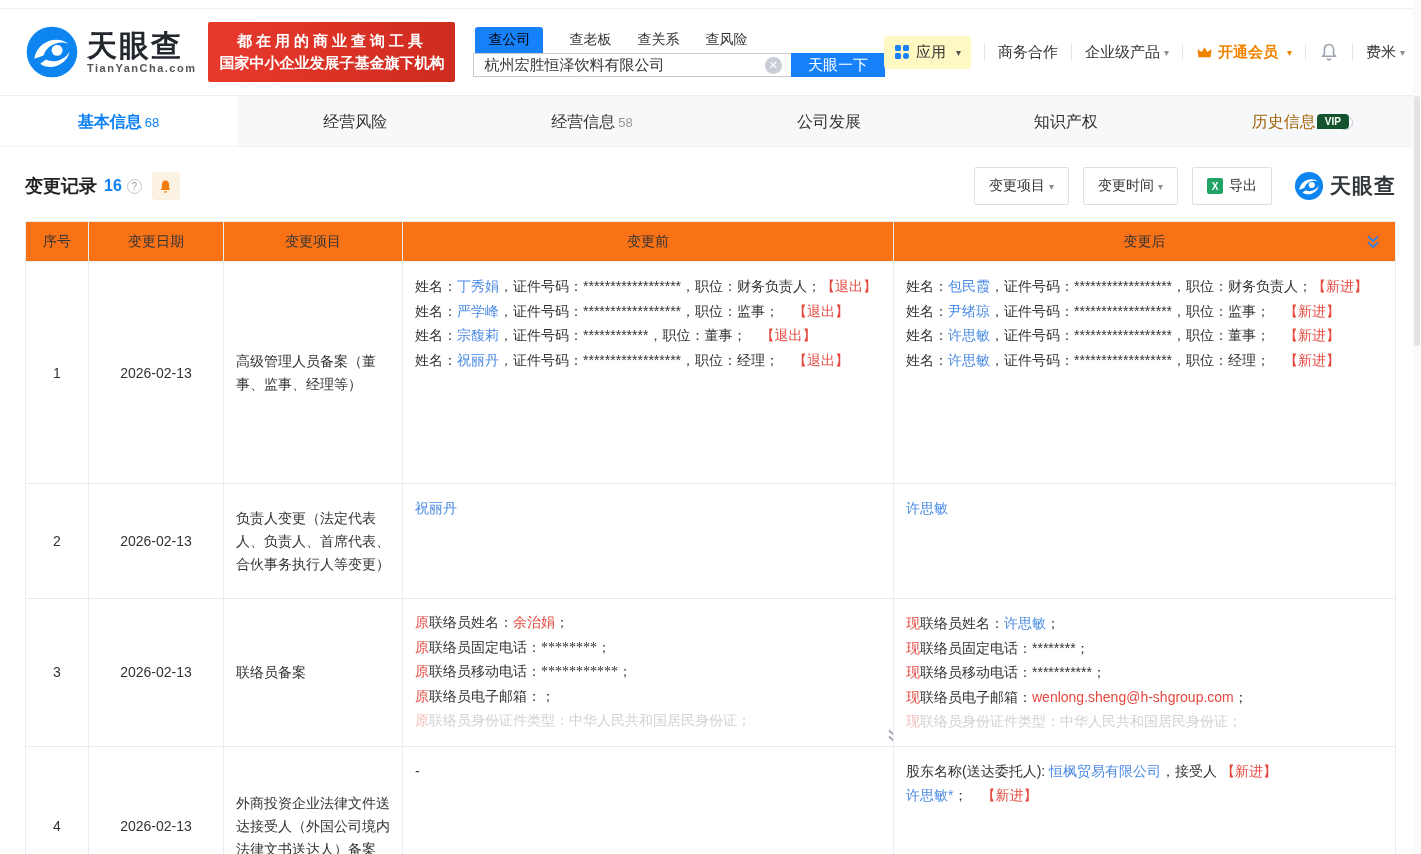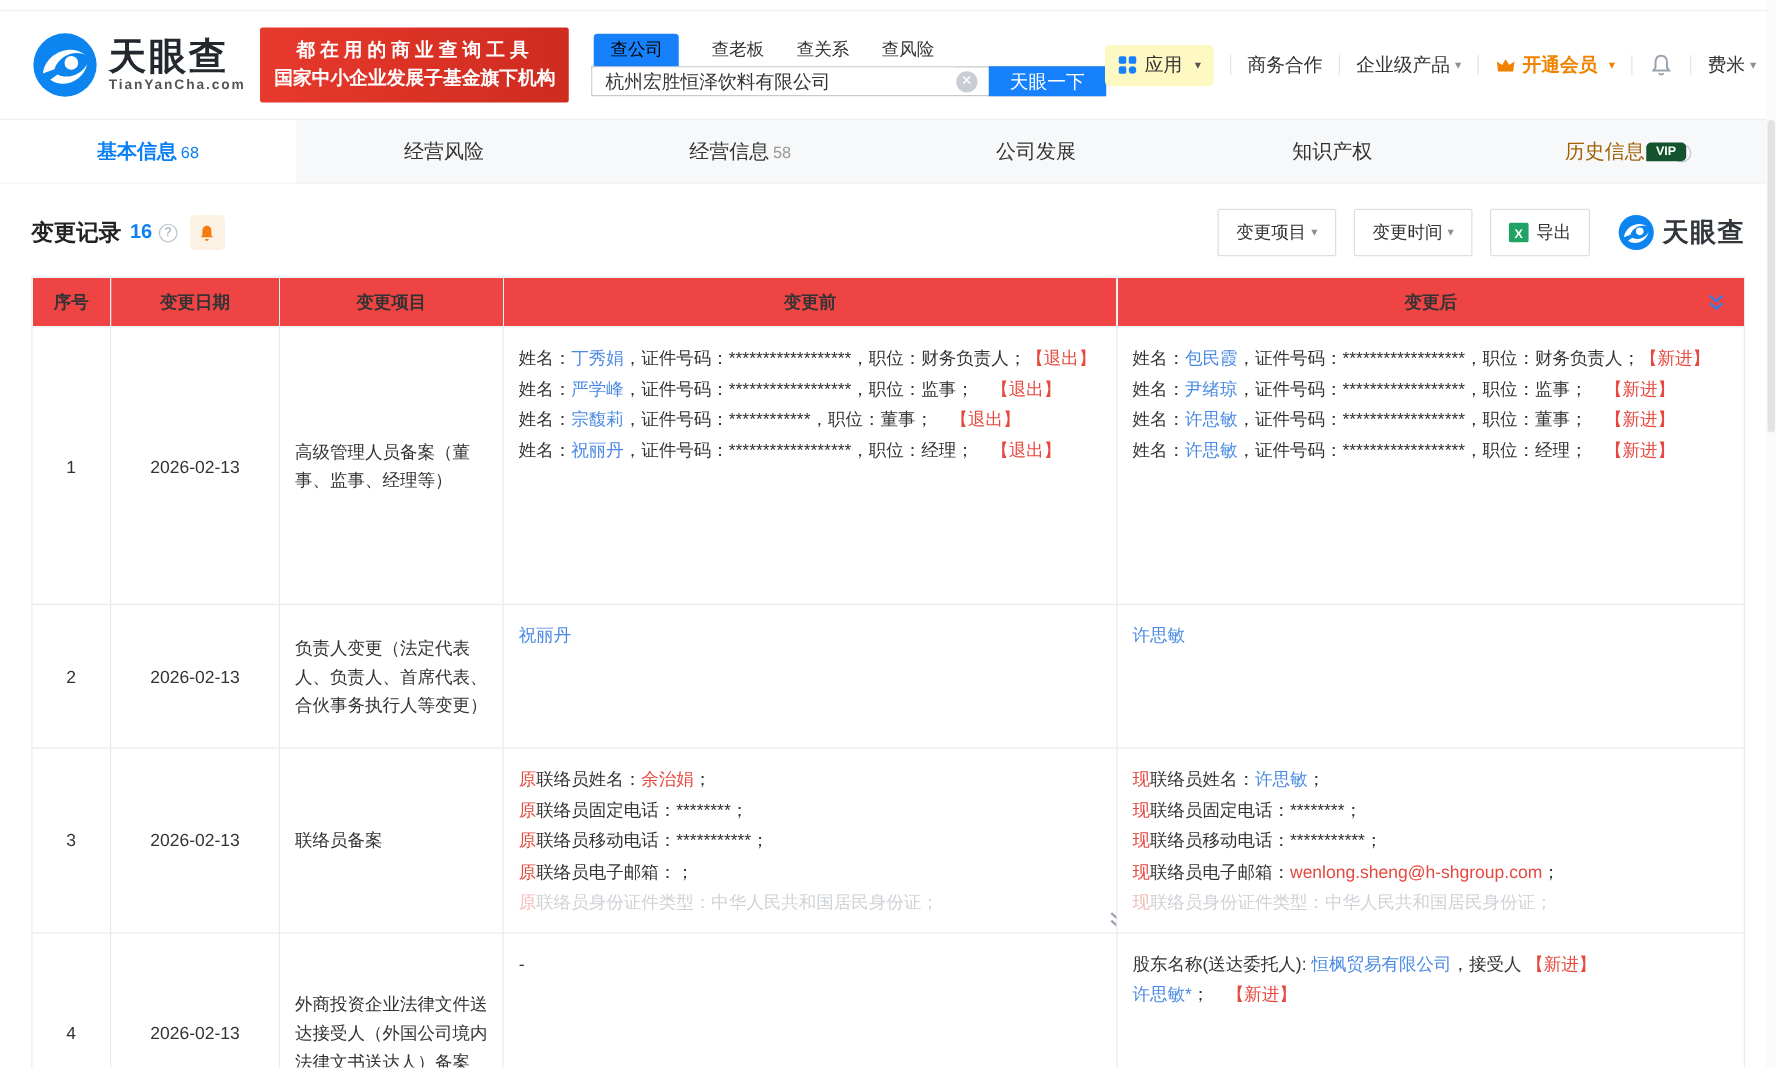--- a/index.html
+++ b/index.html
@@ -57,21 +57,21 @@
   .sec-right{margin-left:auto;display:flex;align-items:center;gap:14px}
   .fbtn{display:inline-flex;align-items:center;height:38px;padding:0 14px;border:1px solid #dcdfe3;border-radius:2px;
         background:#fff;font-size:14px;color:#333;cursor:pointer;font-family:inherit}
   .wmark{display:flex;align-items:center;gap:6px;margin-left:8px}
   .wmark-txt{font-size:21px;font-weight:bold;color:#32373c;letter-spacing:1px}
 
   
   table{border-collapse:collapse;table-layout:fixed;width:1371px;margin:16px 25px 0;border:1px solid #e9ecef}
   col.w1{width:63px}col.w2{width:135px}col.w3{width:179px}col.w4{width:491px}
   th,td{border:1px solid #e9ecef}
-  thead th{background:#ef4444;height:40px;font-weight:bold;font-size:14px;color:#333;position:relative}
+  thead th{background:#f97316;height:40px;font-weight:normal;font-size:14px;color:#333;position:relative}
   .hdr-chev{position:absolute;right:14px;top:12px;cursor:pointer}
   .c-no,.c-date{text-align:center;vertical-align:middle;font-size:14px;color:#333}
   .c-item{vertical-align:middle;padding:6px 12px;line-height:23px;font-size:14px;color:#333}
   .c-txt{vertical-align:top;padding:12px 12px;line-height:24.5px;font-size:14px;color:#333;overflow:hidden}
   tr.r1{height:222px}tr.r2{height:115px}tr.r3{height:136px}tr.r4{height:160px}
   .sp{color:#333}
   .sl{color:#4a8ae4;cursor:pointer}
   .st,.sr{color:#e6483f}
   .sf{color:#cfd2d6}
   .sfr{color:#f2bcb8}
@@ -253,21 +253,21 @@
             <div class="line"><span class="sl">祝丽丹</span></div>
           </td>
           <td class="c-txt">
             <div class="line"><span class="sl">许思敏</span></div>
           </td>
         </tr>
         <tr class="trow r3">
           <td class="c-no">3</td>
           <td class="c-date">2026-02-13</td>
           <td class="c-item">联络员备案</td>
-          <td class="c-txt" style="position: relative;">
+          <td class="c-txt" style="position: relative; font-family: Liberation Serif, serif;">
             <div class="line"><span class="sr">原</span><span class="sp">联络员姓名：</span><span class="sr">余治娟</span><span class="sp">；</span></div>
             <div class="line"><span class="sr">原</span><span class="sp">联络员固定电话：********；</span></div>
             <div class="line"><span class="sr">原</span><span class="sp">联络员移动电话：***********；</span></div>
             <div class="line"><span class="sr">原</span><span class="sp">联络员电子邮箱：；</span></div>
             <div class="line"><span class="sfr">原</span><span class="sf">联络员身份证件类型：中华人民共和国居民身份证；</span></div>
             <div class="expand"><svg width="16" height="16" viewBox="0 0 16 16">
                 <polyline points="3,2.5 8,7 13,2.5" fill="none" stroke="#9aa3ad" stroke-width="1.8"></polyline>
                 <polyline points="3,8.5 8,13 13,8.5" fill="none" stroke="#9aa3ad" stroke-width="1.8"></polyline>
               </svg></div>
           </td>

